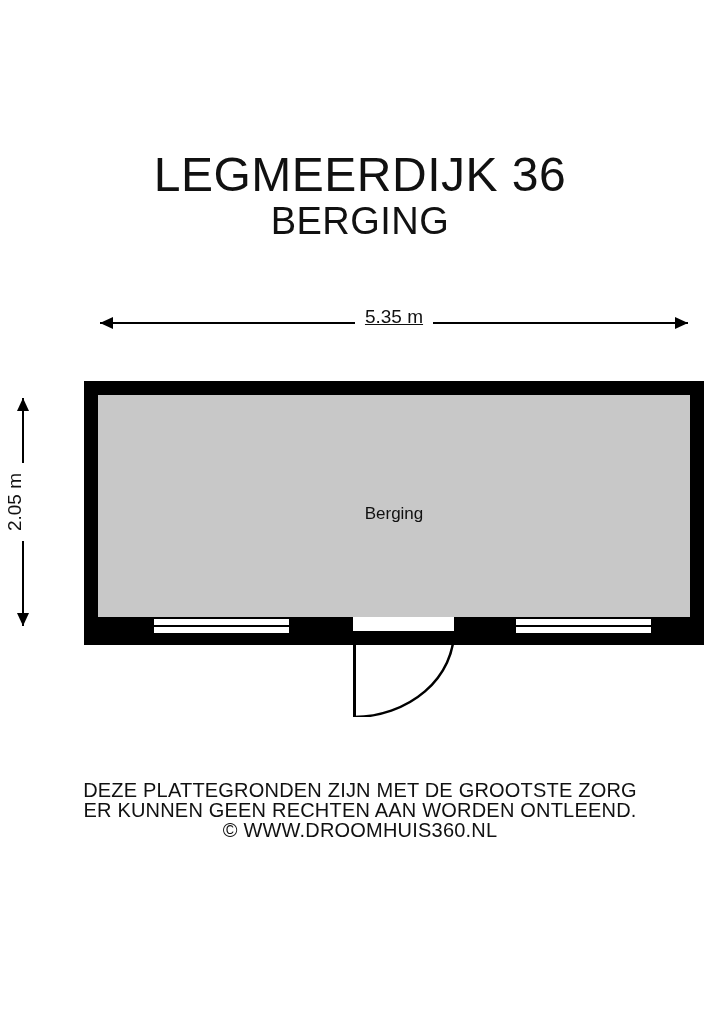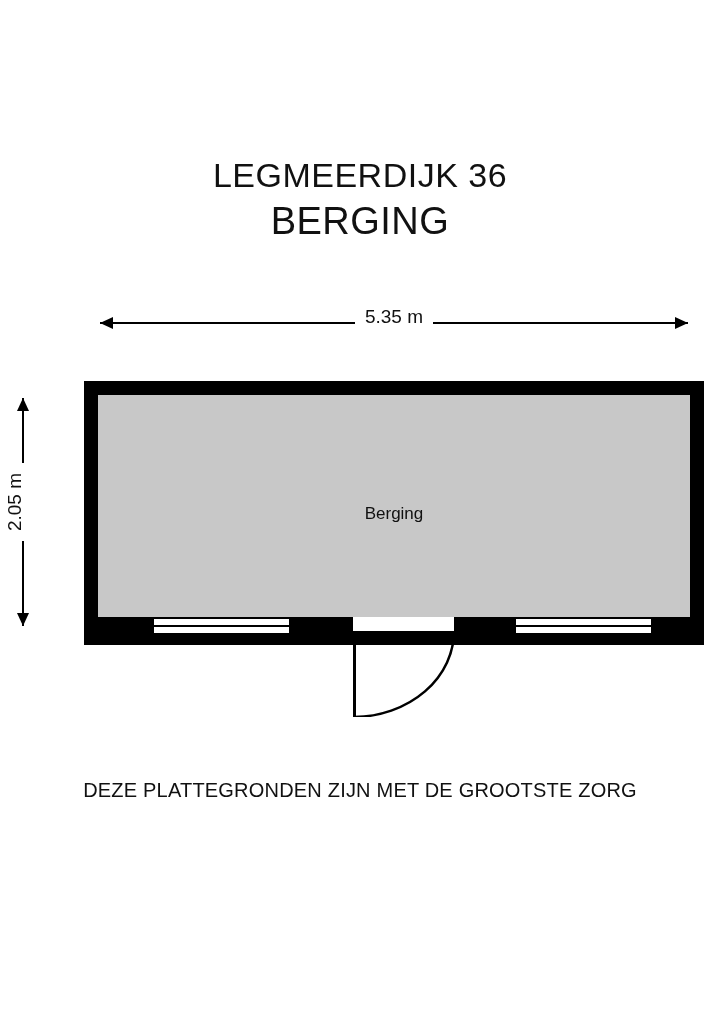--- a/index.html
+++ b/index.html
@@ -18,21 +18,21 @@
 
   
   .title-block {
     position: absolute;
     left: 0;
     top: 152px;
     width: 720px;
     text-align: center;
   }
   .title-line1 {
-    font-size: 34px;
+    font-size: 48px;
     line-height: 46px;
     letter-spacing: 0.5px;
   }
   .title-line2 {
     font-size: 38px;
     line-height: 46px;
     letter-spacing: 0.5px;
   }
 
   
@@ -68,20 +68,21 @@
     right: 0;
     border-left: 13px solid #000;
   }
   .dim-top .label {
     position: absolute;
     left: 0;
     top: -8px;
     width: 588px;
     text-align: center;
     font-size: 19px;
+    text-decoration: underline;
   }
   .dim-top .label span {
     background: #fff;
     padding: 0 10px;
   }
 
   
   .dim-left {
     position: absolute;
     left: 6px;
@@ -274,13 +275,15 @@
     </svg>
   </div>
 
   <div class="room-label">
     <div>Berging</div>
   </div>
 </div>
 
 <div class="disclaimer">
   <div>DEZE PLATTEGRONDEN ZIJN MET DE GROOTSTE ZORG</div>
+  <div>ER KUNNEN GEEN RECHTEN AAN WORDEN ONTLEEND.</div>
+  <div>© WWW.DROOMHUIS360.NL</div>
 </div>
 
 </body></html>

